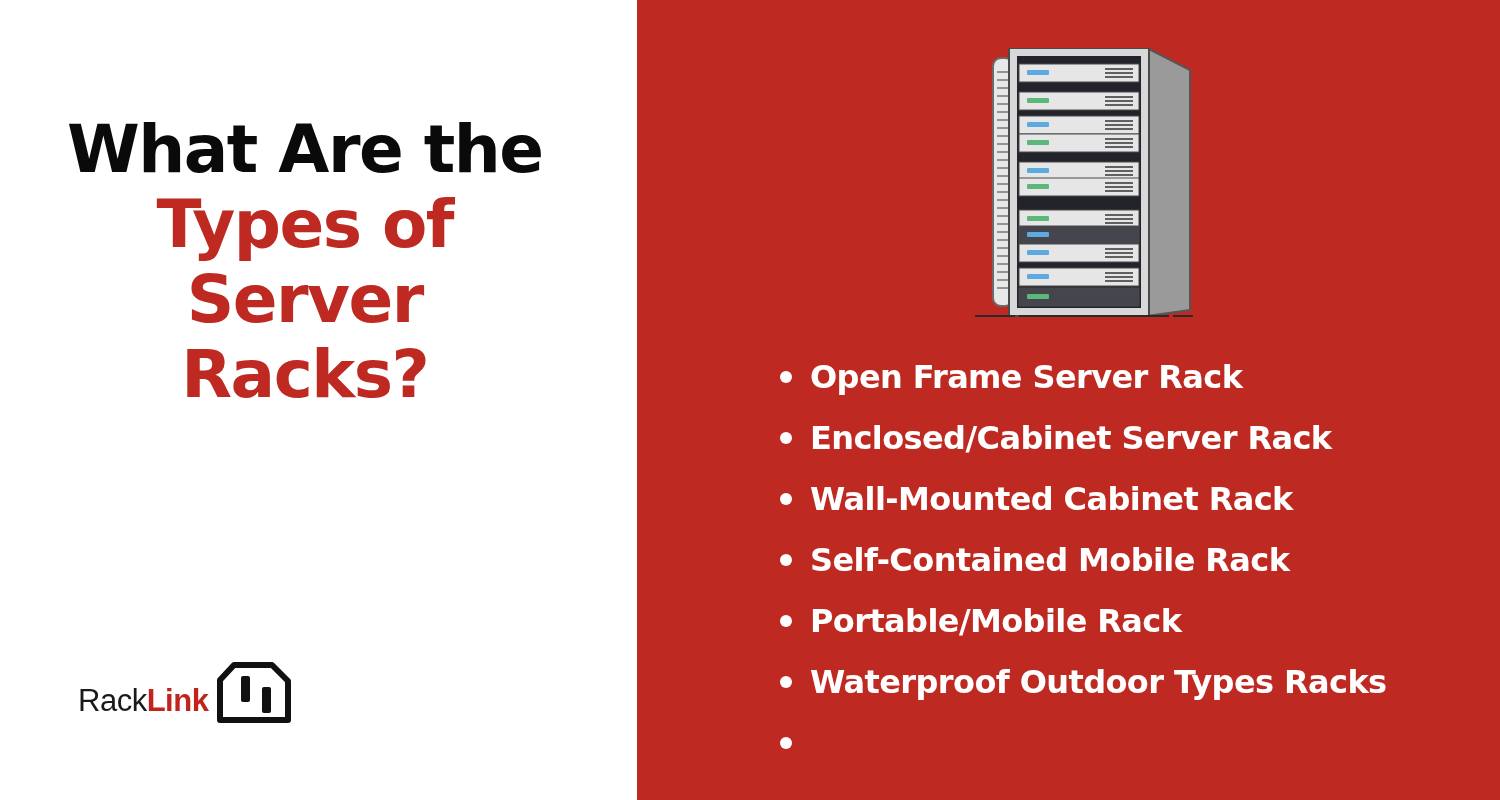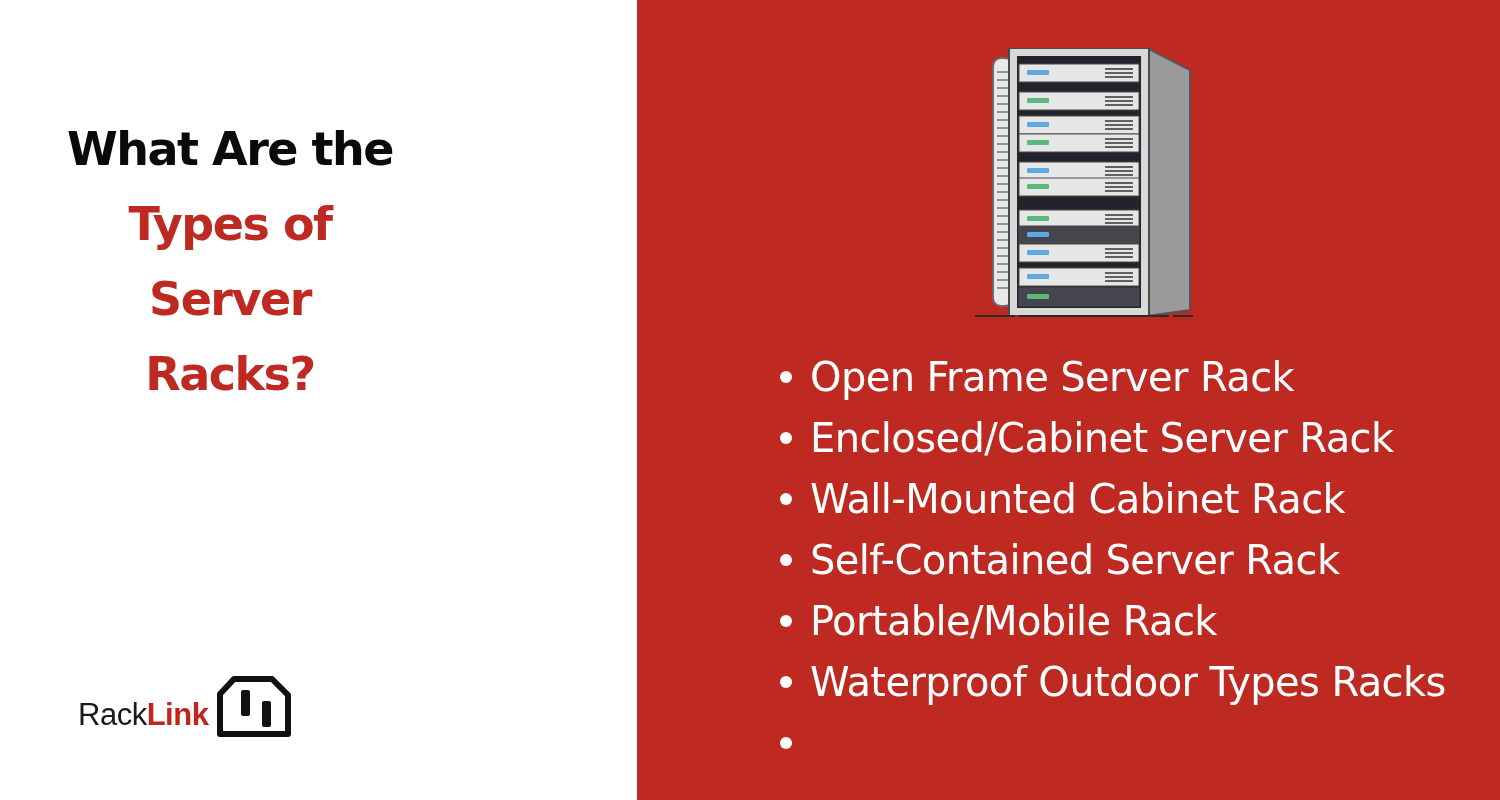--- a/index.html
+++ b/index.html
@@ -1,30 +1,30 @@
 <!DOCTYPE html>
 <html><head>
 <meta charset="utf-8">
 <style>
   html, body { margin: 0; padding: 0; }
   body { width: 1500px; height: 800px; overflow: hidden; position: relative; background: #ffffff; font-family: "DejaVu Sans", sans-serif; }
   .left { position: absolute; left: 0; top: 0; width: 637px; height: 800px; background: #ffffff; }
   .right { position: absolute; left: 637px; top: 0; width: 863px; height: 800px; background: #be2a22; }
-  .headline { position: absolute; left: 67px; top: 112px; margin: 0; font-weight: bold; font-size: 46px; line-height: 75px; letter-spacing: -1.5px; }
+  .headline { position: absolute; left: 67px; top: 112px; margin: 0; font-weight: bold; font-size: 66px; line-height: 75px; letter-spacing: -1.5px; }
   .headline span { display: block; white-space: nowrap; }
   .hl-dark { color: #0a0a0a; }
   .hl-accent { color: #be2a22; text-align: center; }
-  .logo { position: absolute; left: 78px; top: 674px; width: 215px; height: 70px; }
+  .logo { position: absolute; left: 78px; top: 660px; width: 215px; height: 70px; }
   .logo-text { position: absolute; left: 0; top: 22px; font-size: 31px; line-height: 36px; letter-spacing: -0.5px; white-space: nowrap; }
   .logo-rack { color: #1a1a1a; font-family: "Liberation Sans", sans-serif; font-weight: normal; }
   .logo-link { color: #c0241c; font-family: "Liberation Sans", sans-serif; font-weight: bold; }
   .logo-icon { position: absolute; left: 138px; top: 0; }
   .rack { position: absolute; left: 975px; top: 48px; }
   .list { position: absolute; left: 778px; top: 350px; margin: 0; padding: 0; list-style: none; }
-  .list li { position: relative; height: 61px; line-height: 54px; padding-left: 32px; color: #ffffff; font-weight: normal; font-size: 40px; letter-spacing: -0.6px; white-space: nowrap; }
+  .list li { position: relative; height: 61px; line-height: 54px; padding-left: 32px; color: #ffffff; font-weight: bold; font-size: 32px; letter-spacing: -0.6px; white-space: nowrap; }
   .list li .bullet { position: absolute; left: 2px; top: 21px; width: 12px; height: 12px; background: #ffffff; border-radius: 50%; }
 </style>
 </head>
 <body>
 
 <div class="left">
   <h1 class="headline">
     <span class="hl-dark">What Are the</span>
     <span class="hl-accent">Types of</span>
     <span class="hl-accent">Server</span>
@@ -142,17 +142,17 @@
       <line x1="130" y1="233" x2="158" y2="233"></line>
   </g>
 
   <line x1="0" y1="268" x2="228" y2="268" stroke="#2a2a2a" stroke-width="2" stroke-dasharray="40 4 150 4 20"></line>
 </svg>
 
 <ul class="list">
   <li><span class="bullet"></span><span>Open Frame Server Rack</span></li>
   <li><span class="bullet"></span><span>Enclosed/Cabinet Server Rack</span></li>
   <li><span class="bullet"></span><span>Wall-Mounted Cabinet Rack</span></li>
-  <li><span class="bullet"></span><span>Self-Contained Server Rack</span></li>
+  <li><span class="bullet"></span><span>Self-Contained Mobile Rack</span></li>
   <li><span class="bullet"></span><span>Portable/Mobile Rack</span></li>
   <li><span class="bullet"></span><span>Waterproof Outdoor Types Racks</span></li>
   <li><span class="bullet"></span></li>
 </ul>
 
 </body></html>

